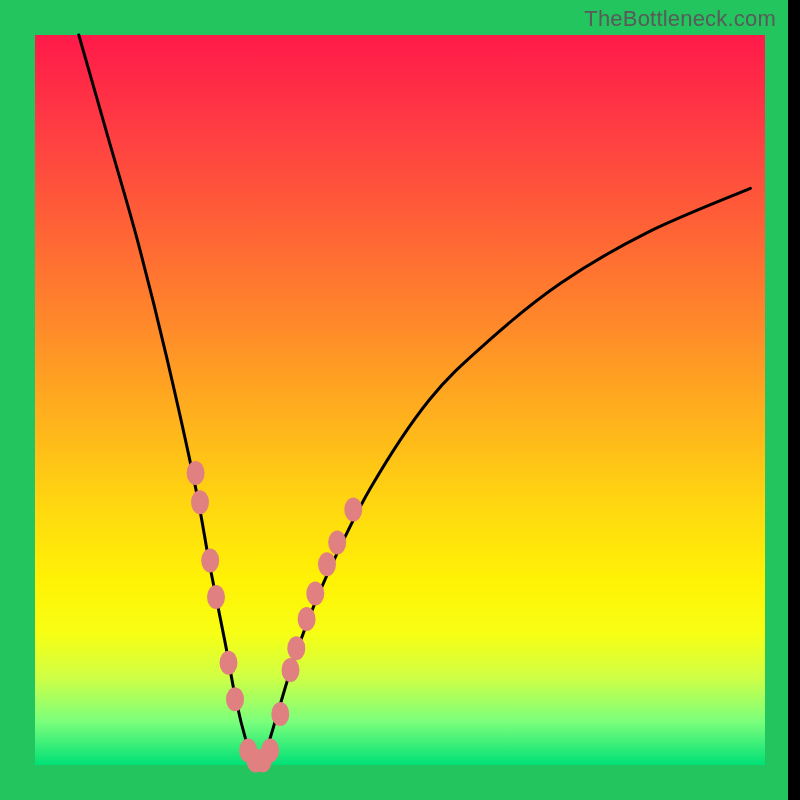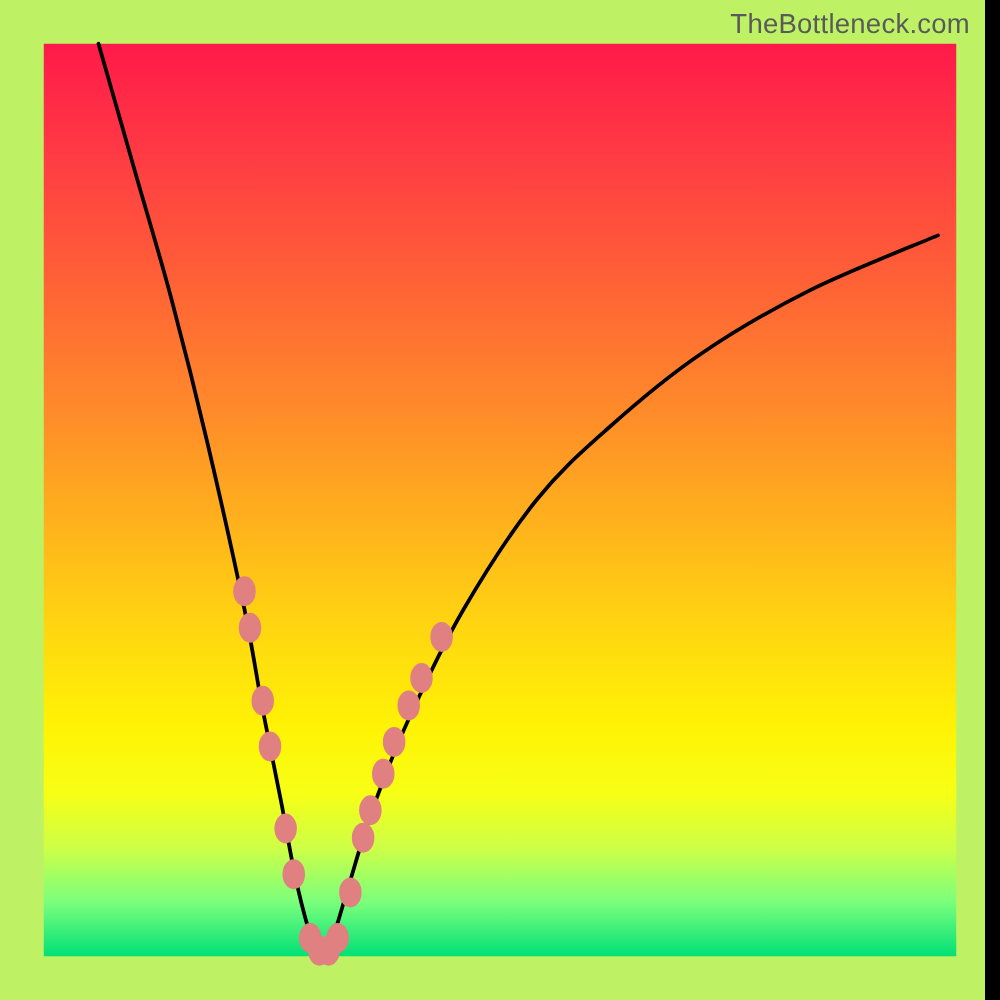--- a/index.html
+++ b/index.html
@@ -10,21 +10,21 @@
     overflow: hidden;
     background: #000;
     font-family: Arial, Helvetica, sans-serif;
   }
   .frame {
     position: absolute;
     left: 0;
     top: 0;
     width: 788px;
     height: 800px;
-    background: #bef264;
+    background: #22c55e;
   }
   .plot-area {
     position: absolute;
     left: 35px;
     top: 35px;
     width: 730px;
     height: 730px;
     
     background: linear-gradient(
       to bottom,

